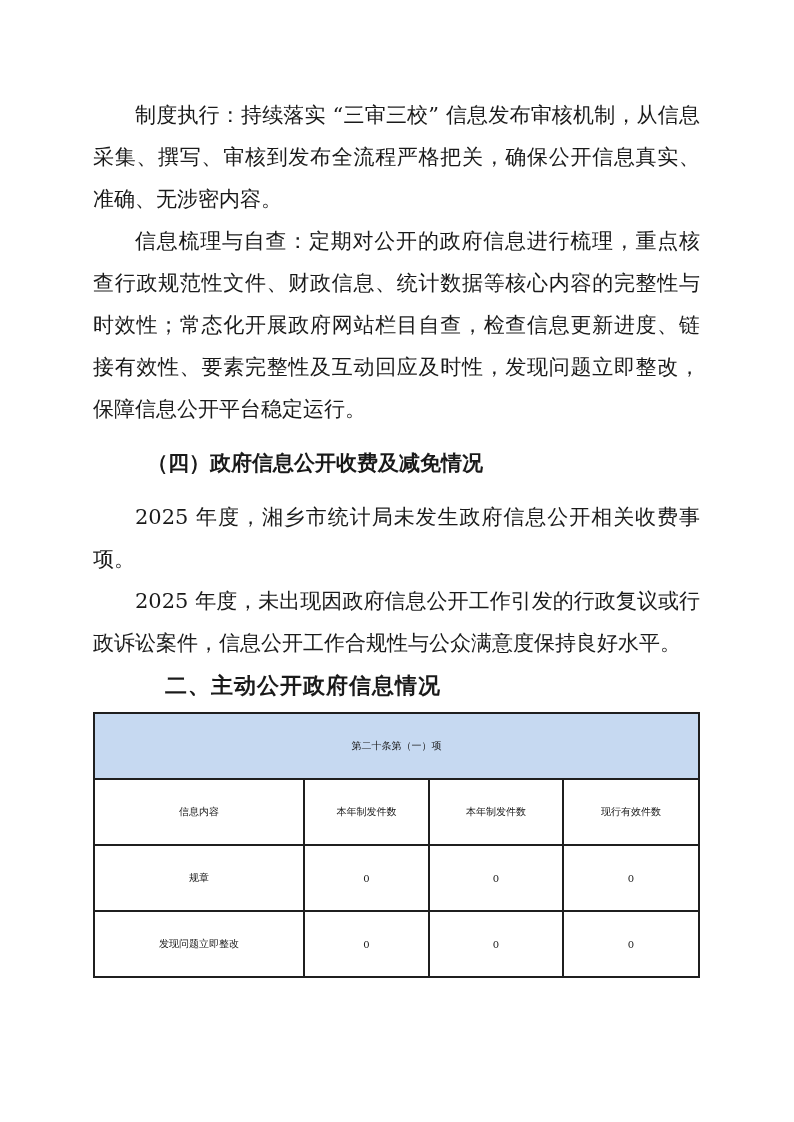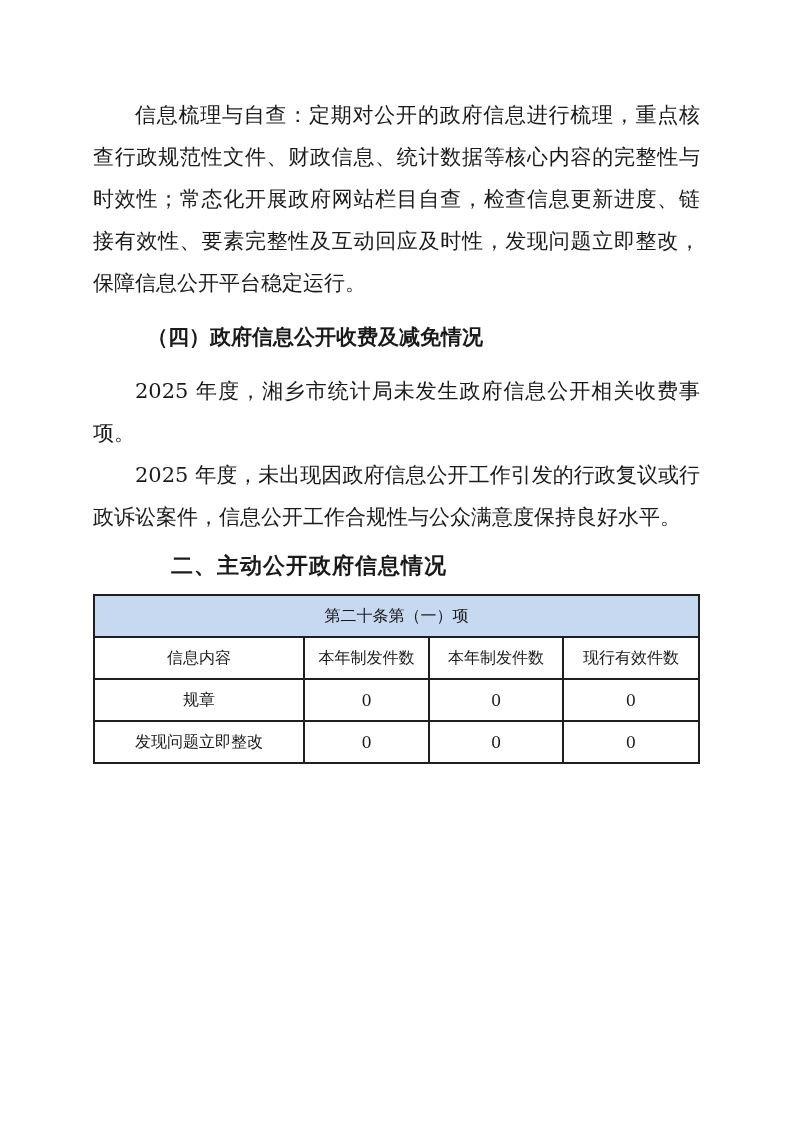--- a/index.html
+++ b/index.html
@@ -32,52 +32,53 @@
   .sub-heading {
     margin: 12px;
     font-size: 21px;
     line-height: 42px;
     font-weight: bold;
     text-indent: 42px;
     text-align: justify;
     word-break: break-all;
   }
   .main-heading {
-    margin: 10px;
+    margin: 4px;
     font-size: 22px;
     line-height: 36px;
     font-weight: bold;
     text-indent: 68px;
     font-family: "DejaVu Sans", "Liberation Sans", sans-serif;
     letter-spacing: 1px;
   }
   table.disclosure {
     width: 100%;
     border-collapse: collapse;
     table-layout: fixed;
     margin-top: 8px;
   }
   table.disclosure td {
     border: 2px solid #1f1f1f;
     height: 40px;
     text-align: center;
     vertical-align: middle;
-    font-size: 16px;
-    padding: 0;
+    font-size: 10px;
+    padding: 12px;
     background: #ffffff;
   }
   table.disclosure td.section-band {
     background: #c6d9f1;
   }
 </style>
 </head>
 <body>
 
 <div class="page-content">
 
+  <p class="body-para">制度执行：持续落实 “三审三校” 信息发布审核机制，从信息采集、撰写、审核到发布全流程严格把关，确保公开信息真实、准确、无涉密内容。</p>
 
   <p class="body-para">信息梳理与自查：定期对公开的政府信息进行梳理，重点核查行政规范性文件、财政信息、统计数据等核心内容的完整性与时效性；常态化开展政府网站栏目自查，检查信息更新进度、链接有效性、要素完整性及互动回应及时性，发现问题立即整改，保障信息公开平台稳定运行。</p>
 
   <h3 class="sub-heading">（四）政府信息公开收费及减免情况</h3>
 
   <p class="body-para">2025 年度，湘乡市统计局未发生政府信息公开相关收费事项。</p>
 
 
   <p class="body-para">2025 年度，未出现因政府信息公开工作引发的行政复议或行政诉讼案件，信息公开工作合规性与公众满意度保持良好水平。</p>
 

